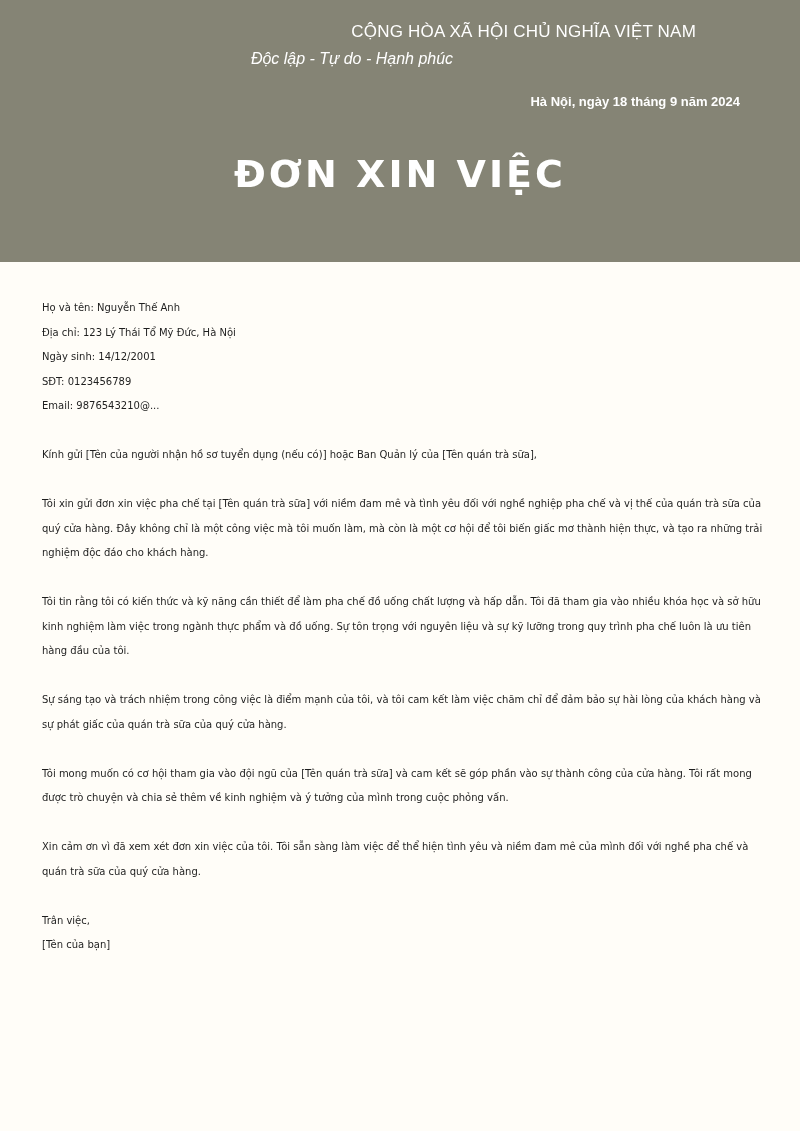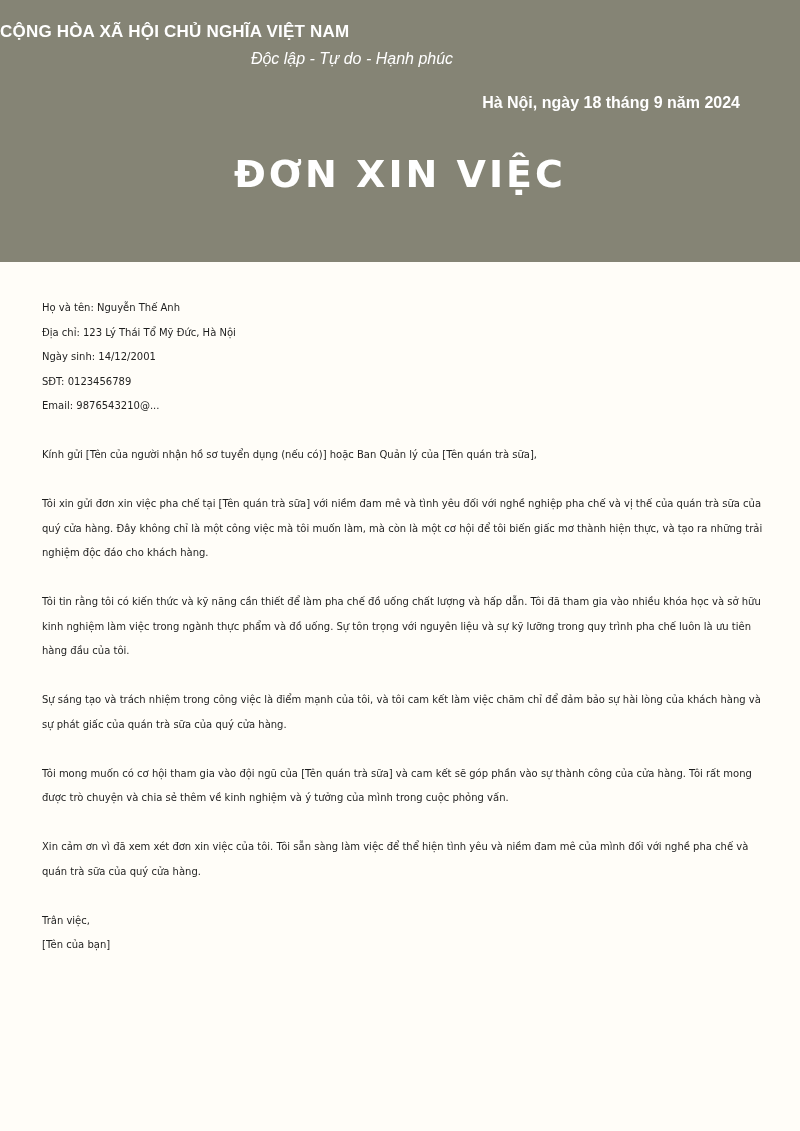--- a/index.html
+++ b/index.html
@@ -19,39 +19,39 @@
       width: 800px;
       height: 262px;
       background: #858475;
       color: #ffffff;
     }
     .nation {
       position: absolute;
       top: 22px;
       left: 0;
       width: 696px;
-      text-align: left;
+      text-align: right;
       font-size: 17px;
-      font-weight: bold;
+      font-weight: normal;
       letter-spacing: 0.2px;
     }
     .motto {
       position: absolute;
       top: 50px;
       left: 0;
       width: 704px;
       text-align: center;
       font-size: 16px;
       font-style: italic;
     }
     .date {
       position: absolute;
       top: 94px;
       right: 60px;
-      font-size: 16px;
+      font-size: 13px;
       font-weight: bold;
     }
     .title {
       position: absolute;
       top: 152px;
       left: 0;
       width: 800px;
       text-align: center;
       font-family: "DejaVu Sans", sans-serif;
       font-size: 38px;

